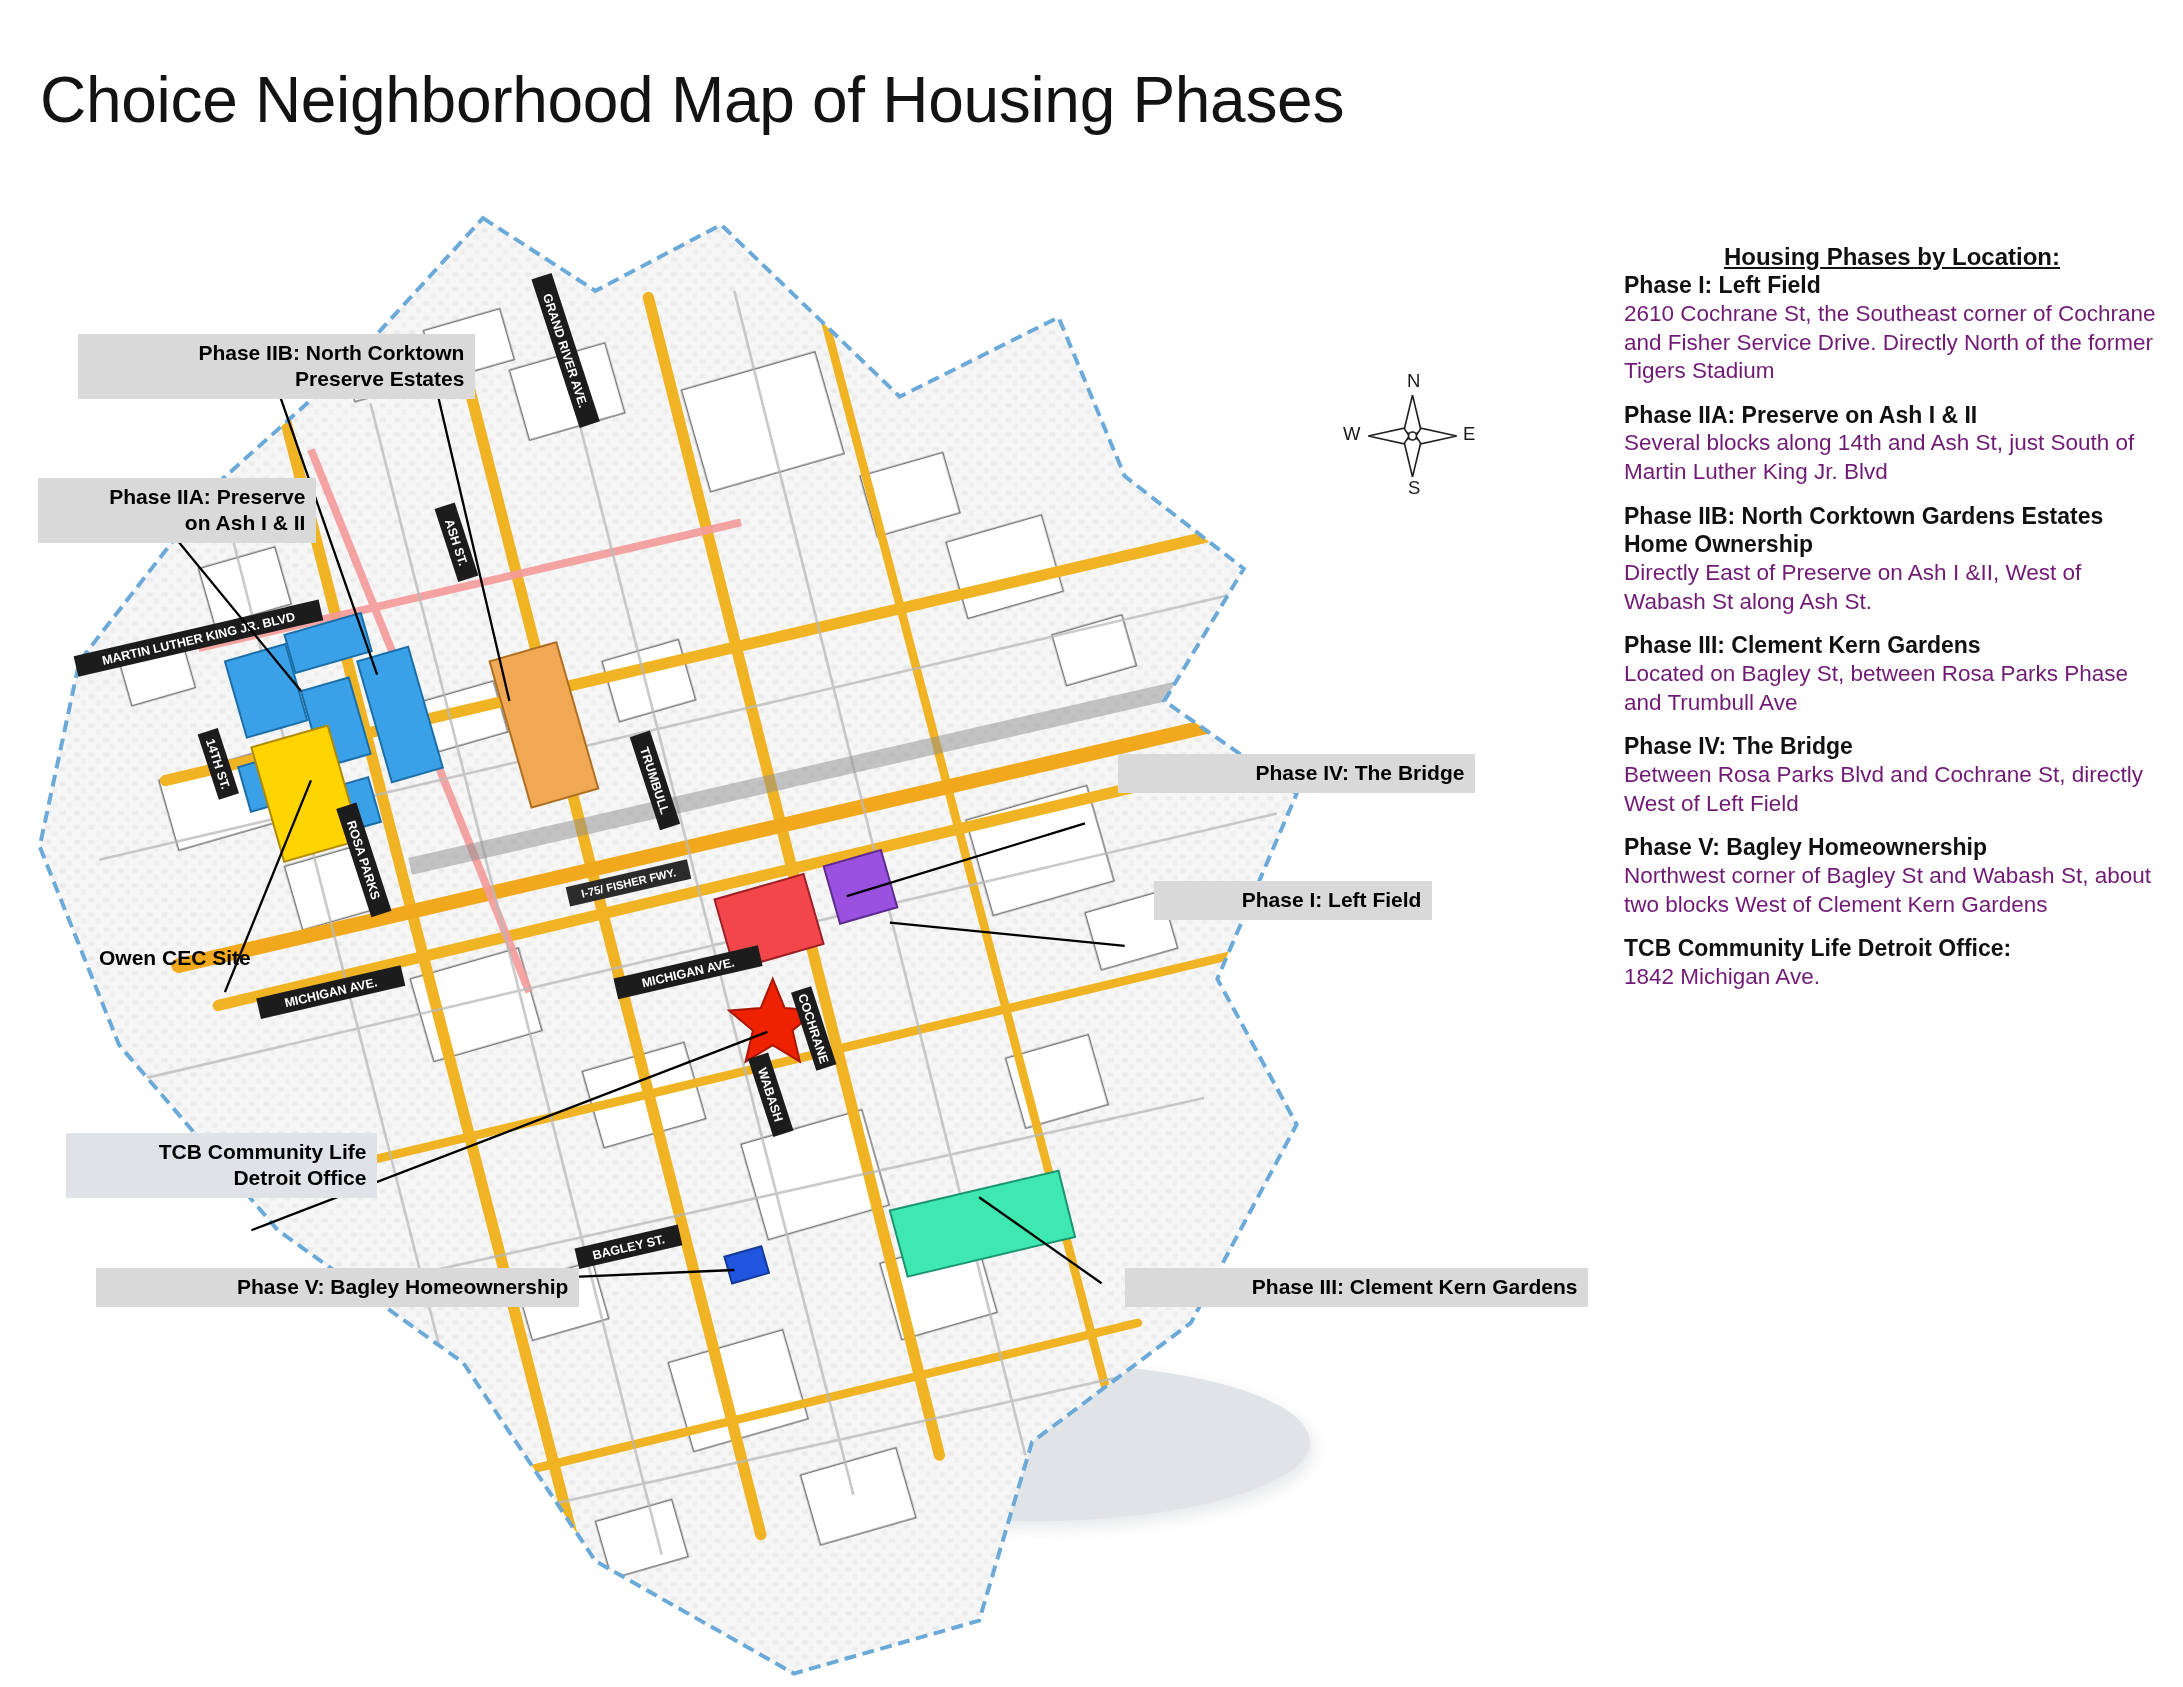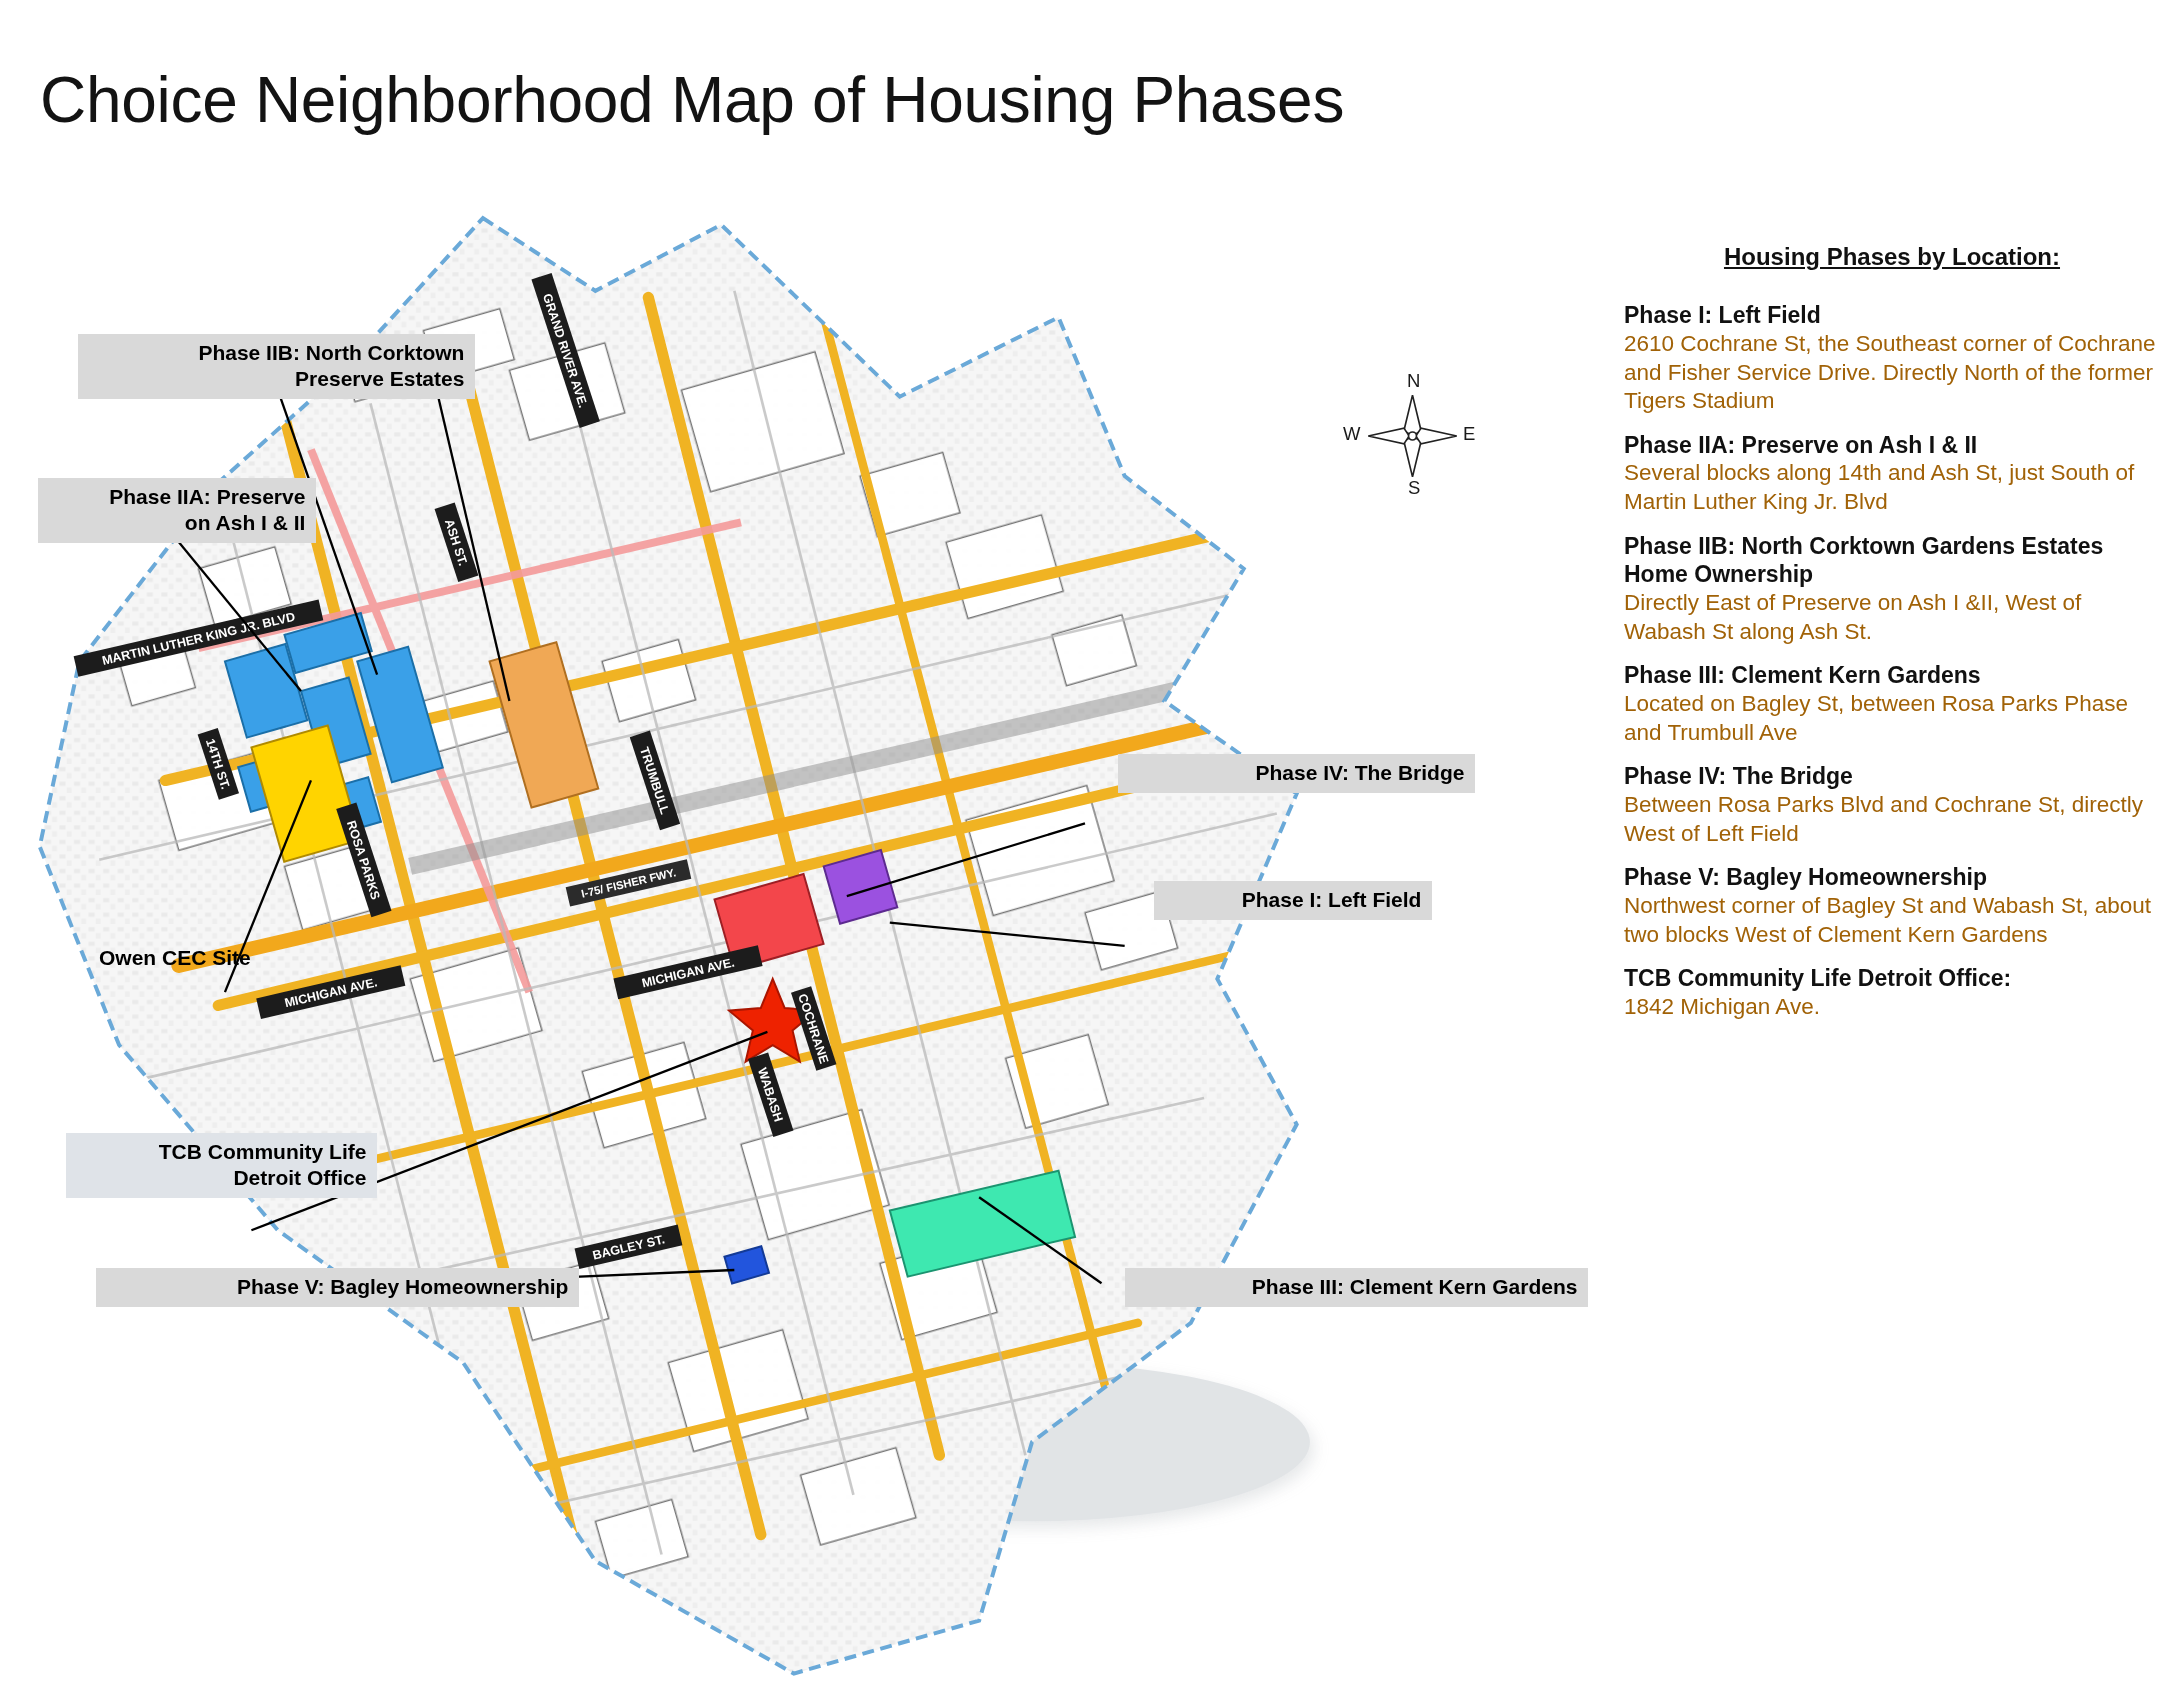--- a/index.html
+++ b/index.html
@@ -92,35 +92,34 @@
     position: absolute;
     left: 1624px;
     top: 243px;
     width: 536px;
   }
   #legend-title {
     font-size: 24px;
     font-weight: bold;
     text-decoration: underline;
     text-align: center;
-    margin-bottom: 30px;
     color: #111;
   }
   .legend-entry { margin-bottom: 14.6px; }
   .legend-head {
     font-size: 23px;
     font-weight: bold;
     line-height: 1.25;
     color: #111;
   }
   .legend-body {
     font-size: 22.5px;
     font-weight: 400;
     line-height: 1.28;
-    color: #a16207;
+    color: #701a75;
   }
   #legend-office { }
 </style>
 </head>
 <body>
 
 <div id="page-title">Choice Neighborhood Map of Housing Phases</div>
 
 <div id="map-area">
   <svg id="map-svg" viewBox="0 0 2420 2250" xmlns="http://www.w3.org/2000/svg">

